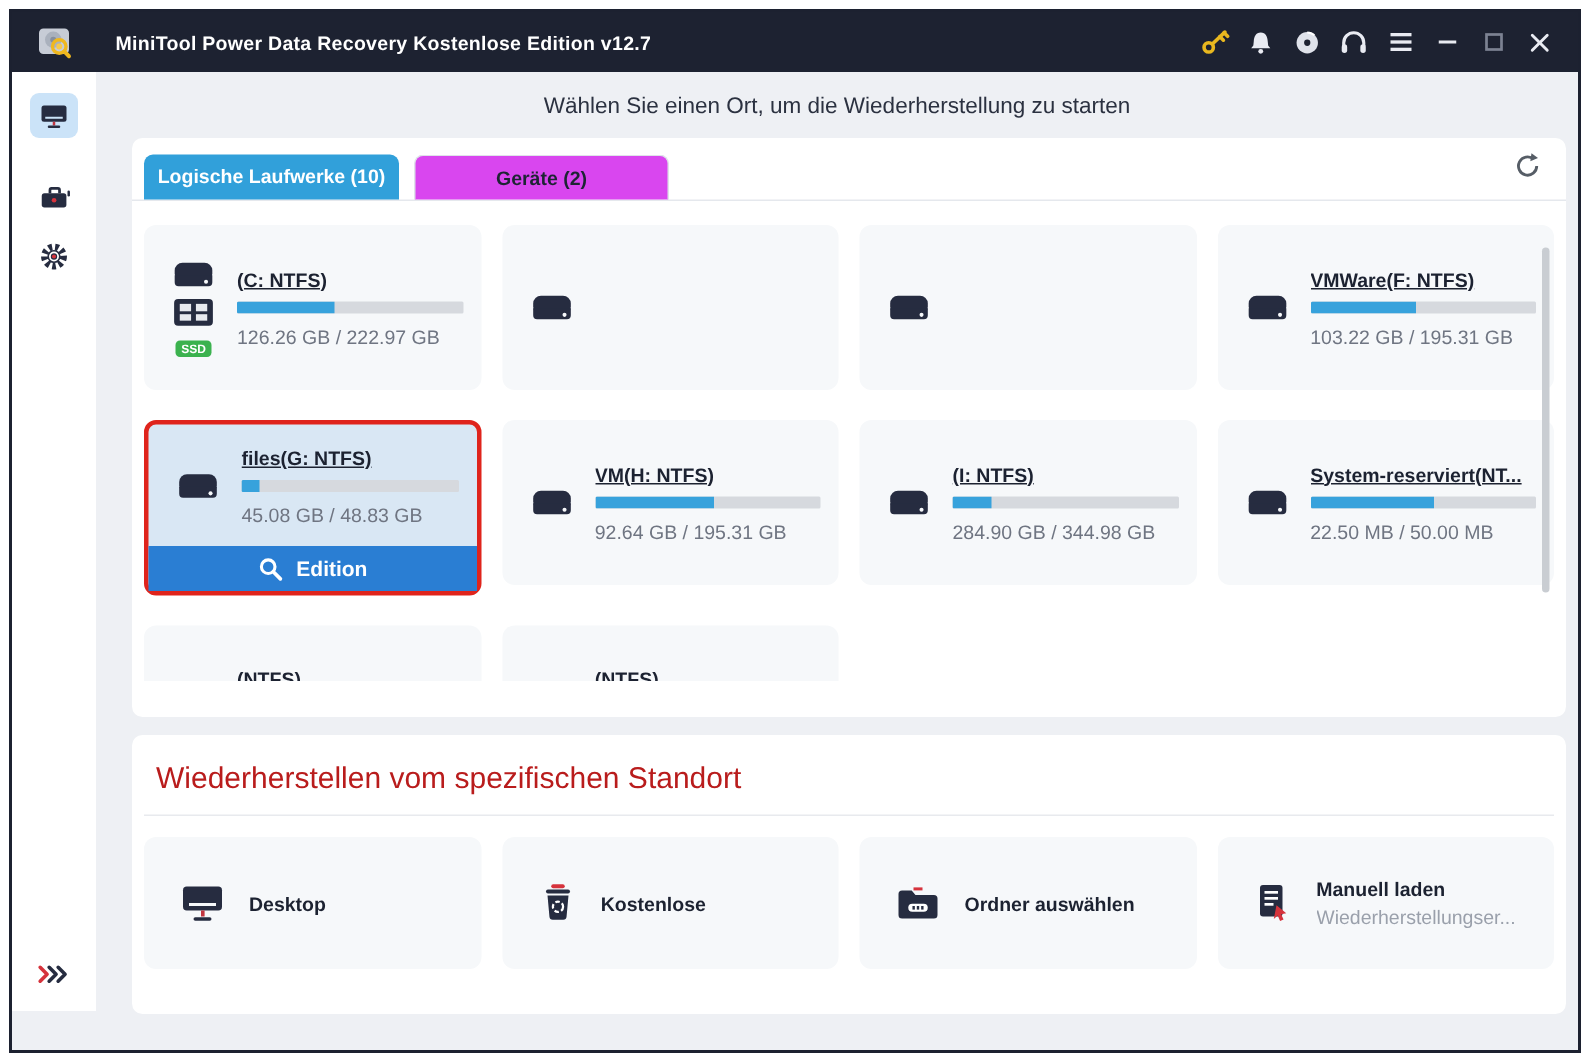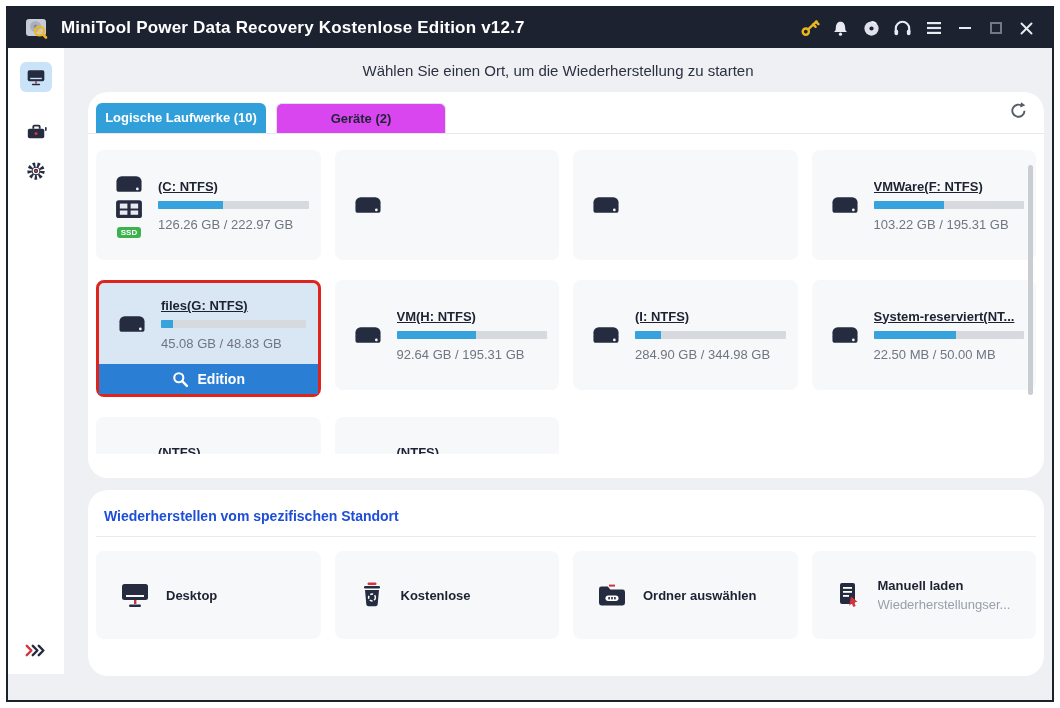--- a/index.html
+++ b/index.html
@@ -1,35 +1,35 @@
 <!DOCTYPE html>
 <html><head>
 <meta charset="utf-8">
 <style>
   * { margin:0; padding:0; box-sizing:border-box; }
   html,body { width:1060px; height:708px; background:#ffffff; font-family:"Liberation Sans", sans-serif; }
   .window { position:absolute; left:6px; top:6px; width:1048px; height:696px; border:2px solid #1c2130; background:#eef0f4; overflow:hidden; }
 
   
   .titlebar { height:40px; background:#1d2231; display:flex; align-items:center; padding:0 10px 0 16px; }
-  .tb-title { color:#ffffff; font-weight:bold; font-size:17px; margin-left:12px; letter-spacing:.2px; }
+  .tb-title { color:#ffffff; font-weight:bold; font-size:13px; margin-left:28px; letter-spacing:.2px; }
   .tb-icons { margin-left:auto; display:flex; align-items:center; }
   .tb-btn { width:31px; height:40px; display:flex; align-items:center; justify-content:center; cursor:pointer; }
 
   
   .body-row { display:flex; height:652px; }
   .sidebar { width:56px; background:#ffffff; height:626px; position:relative; flex-shrink:0; }
   .side-item { width:32px; height:30px; margin:14px auto 0; display:flex; align-items:center; justify-content:center; border-radius:6px; cursor:pointer; }
   .side-item.active { background:#cbe3f8; }
   .side-expand { position:absolute; bottom:12px; left:50%; transform:translateX(-50%); cursor:pointer; }
 
   .main { flex:1; min-width:0; }
   .page-header { height:44px; display:flex; align-items:center; justify-content:center; color:#2b3140; font-size:15px; }
 
-  .panel { background:#ffffff; border-radius:20px; margin:0 8px 0 24px; }
+  .panel { background:#ffffff; border-radius:7px; margin:0 8px 0 24px; }
   .panel-drives { height:386px; position:relative; margin-bottom:12px; }
 
   .tabrow { display:flex; align-items:flex-end; height:42px; padding:0 16px 0 8px; border-bottom:1px solid #e5e8ed; }
   .tab { width:170px; height:30px; line-height:30px; text-align:center; font-weight:bold; font-size:13px; border-radius:6px 6px 0 0; margin-right:10px; cursor:pointer; }
   .tab.active { background:#31a0da; color:#ffffff; }
   .tab.inactive { background:#d946ef; color:#1d2433; border:1px solid #dfe3e9; border-bottom:none; }
   .refresh-btn { margin-left:auto; align-self:center; margin-bottom:4px; cursor:pointer; display:flex; }
 
   .viewport { height:320px; overflow:hidden; }
   .drive-grid { display:grid; grid-template-columns:repeat(4,1fr); gap:20px 14px; padding:16px 8px; }
@@ -49,21 +49,21 @@
   .scan-btn { display:none; position:absolute; left:0; right:0; bottom:0; height:30px; background:#2a7ed3; color:#ffffff; font-weight:bold; font-size:14px; align-items:center; justify-content:center; gap:9px; border:none; cursor:pointer; font-family:inherit; }
   .drive-card.selected .scan-btn { display:flex; }
   .drive-card.partial { align-items:flex-start; }
   .drive-card.partial .icon-col { visibility:hidden; }
   .drive-card.partial .card-body { margin-top:28px; }
 
   .scrollbar { position:absolute; right:11px; top:73px; width:5px; height:230px; background:#c9cdd2; border-radius:3px; cursor:pointer; }
 
   
   .panel-locations { height:186px; padding:14px 8px; }
-  .sec-title { font-size:14px; font-weight:bold; color:#1d4ed8; margin:4px 0 0 8px; }
+  .sec-title { font-size:20px; font-weight:normal; color:#b91c1c; margin:4px 0 0 8px; }
   .sep { height:1px; background:#e8eaee; margin:12px 0 0; }
   .loc-grid { display:grid; grid-template-columns:repeat(4,1fr); gap:14px; margin-top:14px; }
   .loc-card { background:#f6f8fa; border-radius:8px; height:88px; display:flex; align-items:center; padding:0 8px 0 24px; cursor:pointer; }
   .loc-icon { flex-shrink:0; display:flex; }
   .loc-text { margin-left:16px; min-width:0; }
   .loc-label { font-size:13px; font-weight:bold; color:#1c2231; white-space:nowrap; }
   .loc-sub { font-size:13px; color:#9aa0ab; margin-top:4px; white-space:nowrap; overflow:hidden; }
 </style>
 </head>
 <body>

